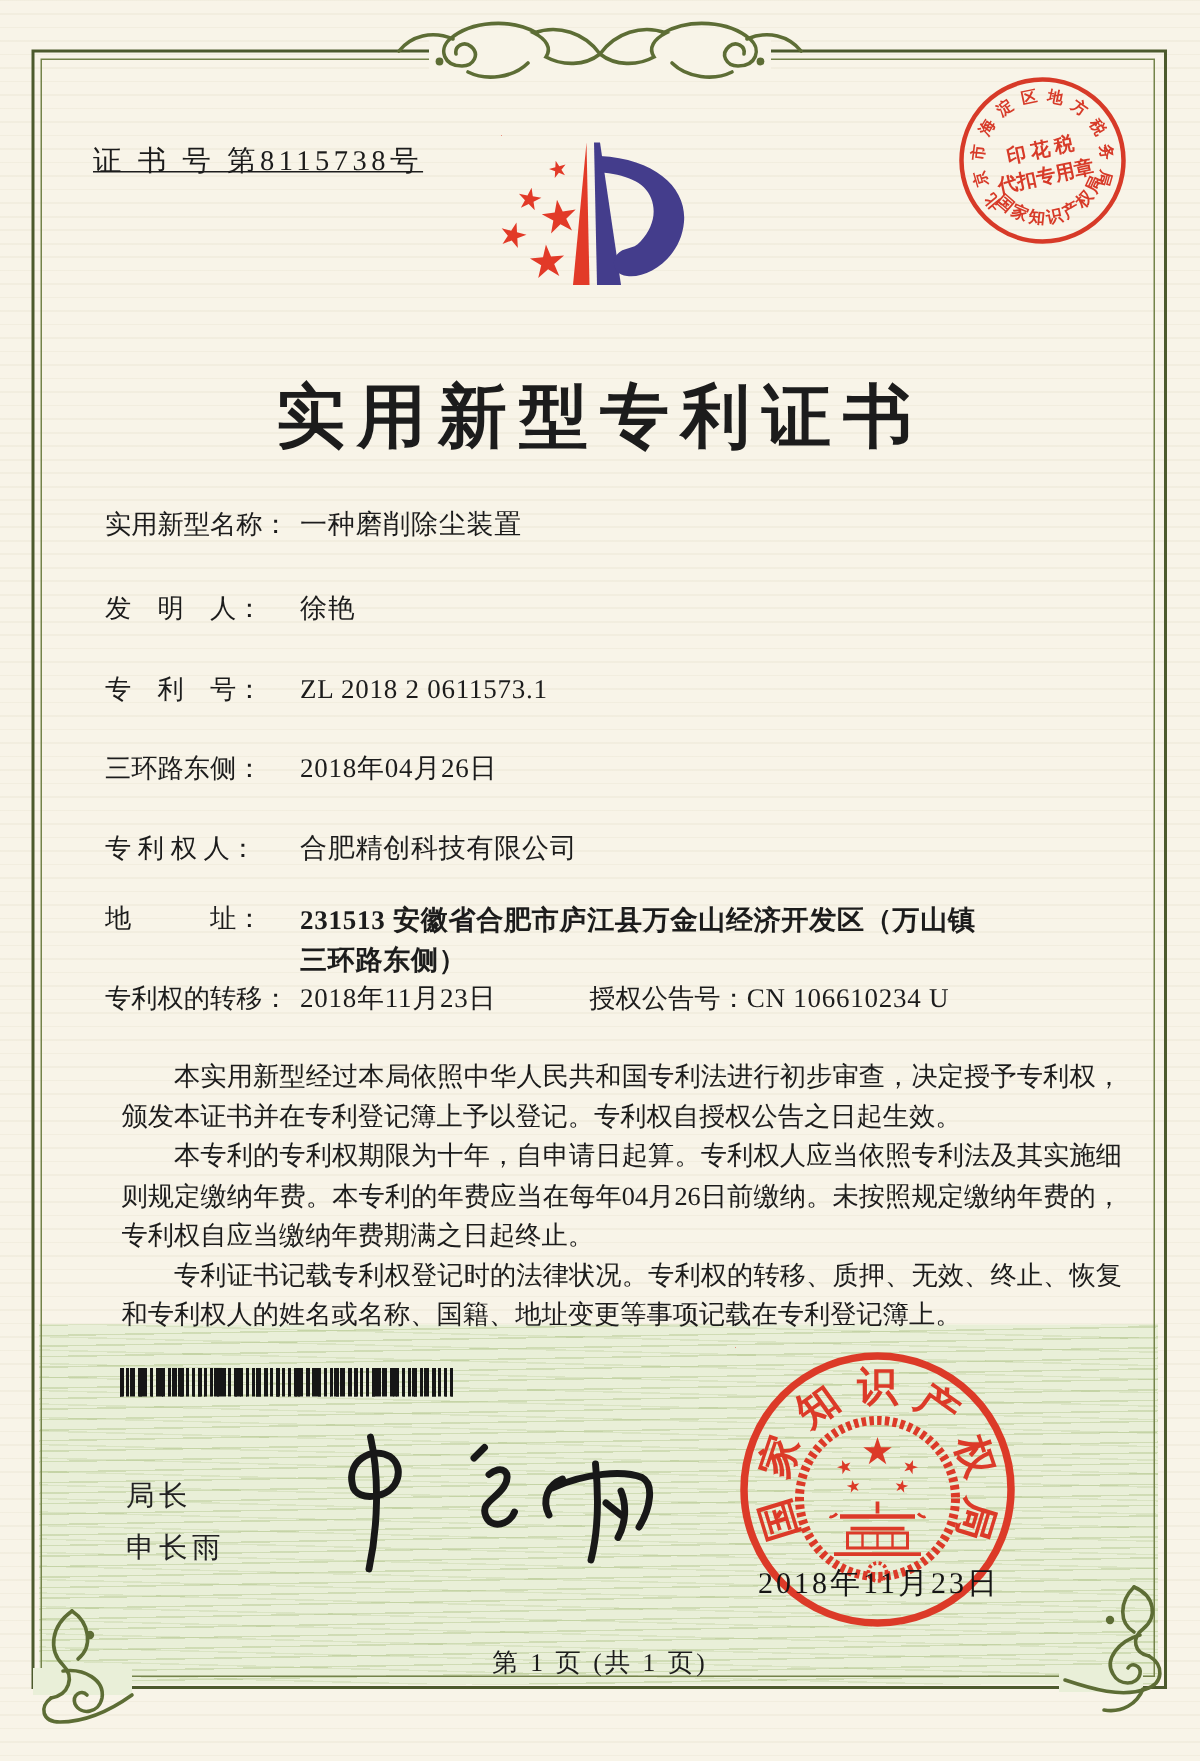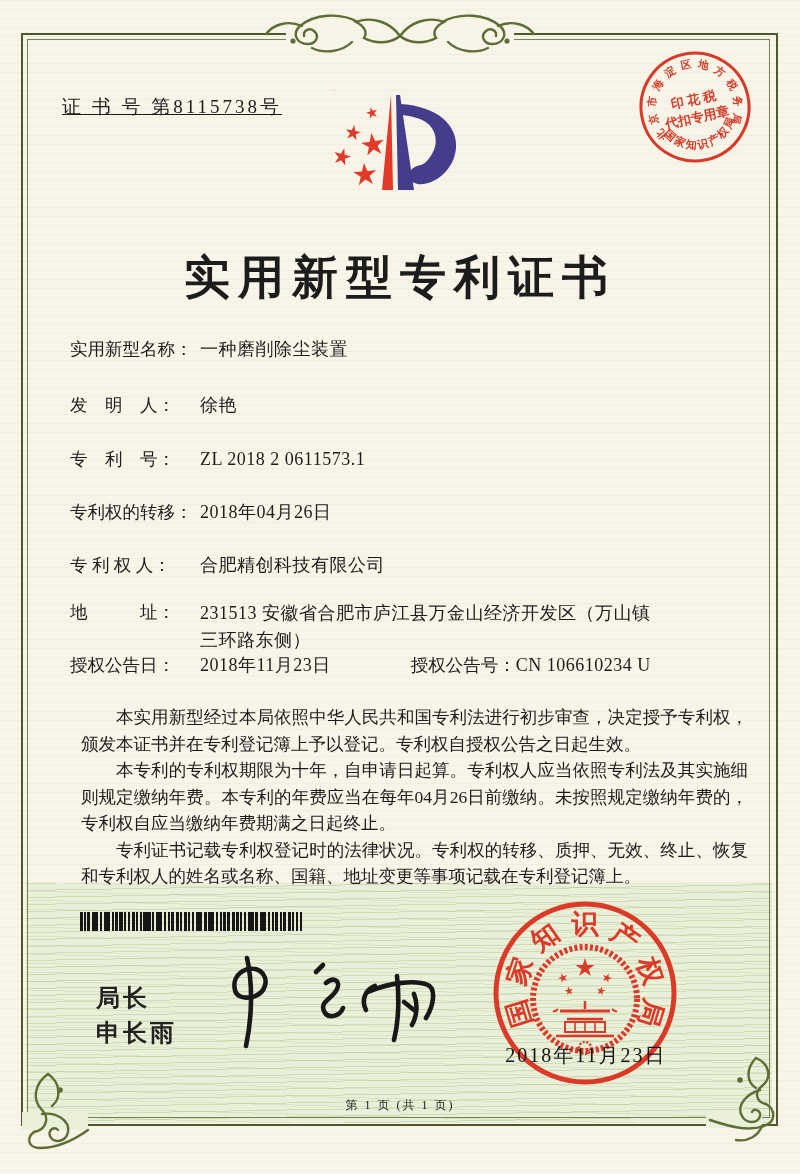--- a/index.html
+++ b/index.html
@@ -24,47 +24,47 @@
   .orn path{stroke:#5d6d35;stroke-width:2.4;fill:none;stroke-linecap:round;}
   .orn circle{fill:#5d6d35;stroke:none;}
   .content{position:absolute;left:0;top:0;width:800px;height:1174px;z-index:4;}
 
   .certno{position:absolute;left:62px;top:94px;font-size:19px;letter-spacing:3px;text-decoration:underline;}
   .title{position:absolute;left:0;right:0;top:216px;text-align:center;font-size:46px;font-weight:bold;letter-spacing:8px;}
 
   .row{position:absolute;left:70px;font-size:17.5px;white-space:nowrap;}
   .row .lab{display:inline-block;width:130px;}
   .row .val{font-size:18px;letter-spacing:.5px;}
-  .addrv{display:inline-block;vertical-align:top;white-space:normal;width:520px;line-height:27px;}
-  .g2{margin-left:80px;text-align:right;}
+  .addrv{display:inline-block;vertical-align:top;white-space:normal;width:520px;line-height:27px;font-weight:bold;}
+  .g2{margin-left:62px;text-align:right;}
 
   .body-text{position:absolute;left:70px;top:704px;width:667px;font-size:17.5px;line-height:26.5px;text-align:justify;margin-left:11px;}
   .body-text p{margin:0;text-indent:2em;}
 
   .barcode{
     position:absolute;left:80px;top:912px;width:222px;height:19px;
     background-image:
       repeating-linear-gradient(90deg,#161616 0 2px,rgba(0,0,0,0) 2px 4px),
       repeating-linear-gradient(90deg,#161616 0 1px,rgba(0,0,0,0) 1px 7px),
       repeating-linear-gradient(90deg,#161616 0 3px,rgba(0,0,0,0) 3px 13px);
   }
-  .director{position:absolute;left:96px;top:980px;font-family:"Liberation Sans","DejaVu Sans",sans-serif;
-    font-weight:bold;font-size:24px;line-height:35px;letter-spacing:3px;color:#222;}
+  .director{position:absolute;left:84px;top:980px;font-family:"Liberation Sans","DejaVu Sans",sans-serif;
+    font-weight:normal;font-size:19px;line-height:35px;letter-spacing:3px;color:#222;}
   .sig-svg{position:absolute;left:220px;top:950px;}
   .sig-svg path{stroke:#181818;stroke-width:4.6;fill:none;stroke-linecap:round;stroke-linejoin:round;}
 
   .tax-svg{position:absolute;left:634px;top:46px;}
   .tax-svg text{font-family:"Liberation Serif","DejaVu Serif",serif;fill:#d73a28;font-weight:bold;}
   .seal-svg{position:absolute;left:490px;top:898px;}
   .seal-svg text{font-family:"Liberation Serif","DejaVu Serif",serif;fill:#dc3a28;font-weight:bold;}
   .red-line{stroke:#dc3a28;fill:none;}
   .red-fill{fill:#dc3a28;stroke:none;}
   .seal-date{position:absolute;left:492px;top:1042px;width:188px;text-align:center;
     font-size:20px;letter-spacing:2px;color:#151515;z-index:5;}
-  .footer{position:absolute;left:0;right:0;top:1097px;text-align:center;font-size:12px;letter-spacing:2px;}
+  .footer{position:absolute;left:0;right:0;top:1097px;text-align:center;font-size:17px;letter-spacing:2px;}
 </style>
 </head>
 <body>
 
 <div class="page">
 
   <div class="band"></div>
   <div class="frame-outer"></div>
   <div class="frame-inner"></div>
 
@@ -150,30 +150,30 @@
     <div class="row" style="top:337px">
       <span class="lab">实用新型名称：</span><span class="val">一种磨削除尘装置</span>
     </div>
     <div class="row" style="top:393px">
       <span class="lab">发　明　人：</span><span class="val">徐艳</span>
     </div>
     <div class="row" style="top:447px">
       <span class="lab">专　利　号：</span><span class="val">ZL 2018 2 0611573.1</span>
     </div>
     <div class="row" style="top:500px">
-      <span class="lab">专利权的转移：</span><span class="val">2018年04月26日</span>
+      <span class="lab">三环路东侧：</span><span class="val">2018年04月26日</span>
     </div>
     <div class="row" style="top:553px">
       <span class="lab">专 利 权 人：</span><span class="val">合肥精创科技有限公司</span>
     </div>
     <div class="row" style="top:600px">
       <span class="lab">地　　　址：</span><span class="addrv"><span class="val">231513 安徽省合肥市庐江县万金山经济开发区（万山镇</span><br><span class="val">三环路东侧）</span></span>
     </div>
     <div class="row" style="top:653px">
-      <span class="lab">授权公告日：</span><span class="val">2018年11月23日</span><span class="g2">授权公告号：</span><span class="val">CN 106610234 U</span>
+      <span class="lab">专利权的转移：</span><span class="val">2018年11月23日</span><span class="g2">授权公告号：</span><span class="val">CN 106610234 U</span>
     </div>
 
     <div class="body-text">
       <p>本实用新型经过本局依照中华人民共和国专利法进行初步审查，决定授予专利权，颁发本证书并在专利登记簿上予以登记。专利权自授权公告之日起生效。</p>
       <p>本专利的专利权期限为十年，自申请日起算。专利权人应当依照专利法及其实施细则规定缴纳年费。本专利的年费应当在每年04月26日前缴纳。未按照规定缴纳年费的，专利权自应当缴纳年费期满之日起终止。</p>
       <p>专利证书记载专利权登记时的法律状况。专利权的转移、质押、无效、终止、恢复和专利权人的姓名或名称、国籍、地址变更等事项记载在专利登记簿上。</p>
     </div>
 
     <div class="barcode"></div>
 

